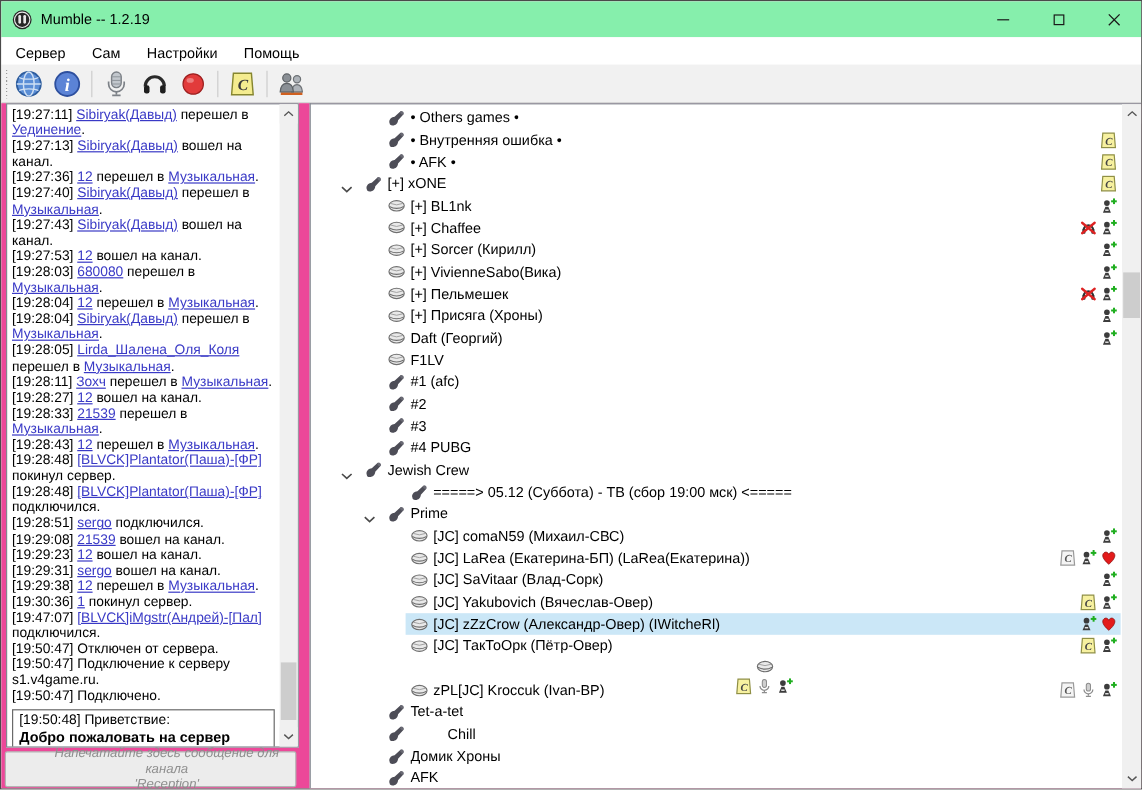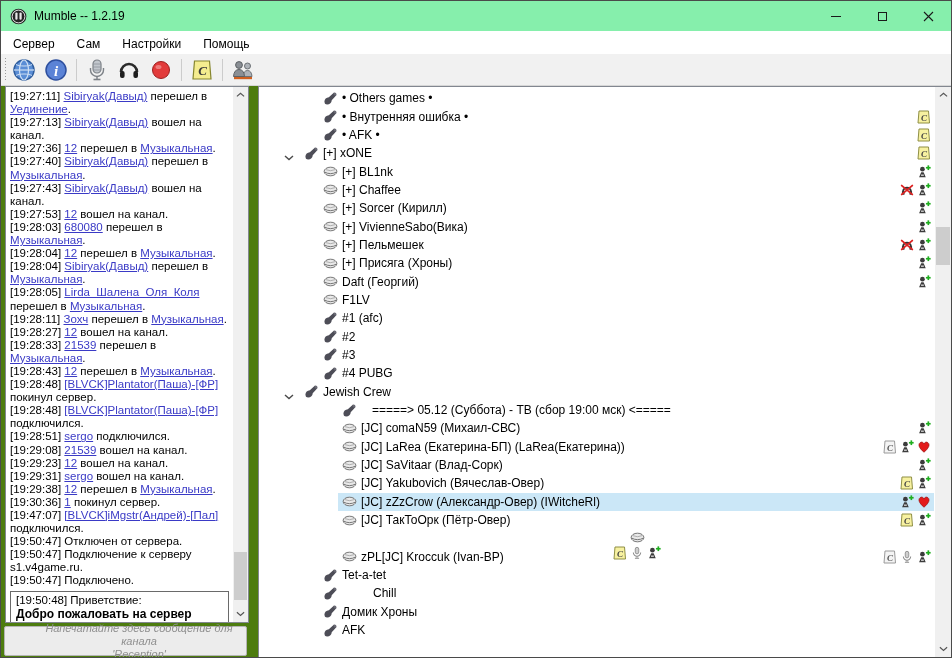--- a/index.html
+++ b/index.html
@@ -27,21 +27,21 @@
   .toolbar { position:absolute; left:0; top:53px; right:0; height:32px; background:#f1f1f1;
              border-bottom:1px solid #d6d6d6; display:flex; align-items:center; }
   .grip { width:5px; height:24px; margin-left:2px;
           background-image:repeating-linear-gradient(#9a9a9a 0 1px, transparent 1px 3px);
           background-size:1px 100%; background-repeat:no-repeat; background-position:2px 0; }
   .tbtn { width:30px; height:28px; display:flex; align-items:center; justify-content:center; margin:0 1px; }
   .tbtn svg { width:24px; height:24px; }
   .tsep { width:1px; height:22px; background:#cccccc; margin:0 4px; }
 
   
-  .main { position:absolute; left:0; top:85px; right:0; bottom:0; background:#4d7c0f; }
+  .main { position:absolute; left:0; top:85px; right:0; bottom:0; background:#ec4899; }
 
   
   .log-frame { position:absolute; left:4px; top:0; width:244px; height:537px;
                background:#ffffff; border:1px solid #828790; }
   .log-content { position:absolute; left:0; top:0; right:15px; bottom:0; overflow:hidden;
                  padding:3px 2px 0 4px; font-size:11.5px; line-height:13.1px; color:#000; }
   .log-line { word-wrap:break-word; }
   .lnk { color:#3a3ac6; text-decoration:underline; }
   .welcome-box { border:1px solid #6a6a6a; margin-top:3px; margin-right:2px; padding:2px 5px 26px 5px; }
   .welcome-bold { font-weight:bold; font-size:12px; line-height:15px; }
@@ -563,28 +563,44 @@
                   <path d="M1.5 11.5 C1.5 8.8 3.6 6.8 6.2 6.7 L11.5 1.8 C12.8 2 14 3.2 14.2 4.5 L9.3 9.8 C9.2 12.4 7.2 14.5 4.5 14.5 C3.6 14.5 2.7 14.2 2.1 13.7 Z" fill="#4d4d57"></path>
                   <ellipse cx="12.8" cy="3.2" rx="1.8" ry="1.4" fill="#6a6a74" transform="rotate(45 12.8 3.2)"></ellipse>
                 </svg>
               </span>
               <span class="tlabel">Jewish Crew</span>
               <span class="rspacer"></span>
               <span class="righticons"></span>
             </div>
           </div>
           <div class="trow">
-            <div class="rc" style="margin-left: 79px; gap: 11px;">
+            <div class="rc" style="margin-left: 79px;">
               <span class="ticon">
                 <svg viewBox="0 0 16 16">
                   <path d="M1.5 11.5 C1.5 8.8 3.6 6.8 6.2 6.7 L11.5 1.8 C12.8 2 14 3.2 14.2 4.5 L9.3 9.8 C9.2 12.4 7.2 14.5 4.5 14.5 C3.6 14.5 2.7 14.2 2.1 13.7 Z" fill="#4d4d57"></path>
                   <ellipse cx="12.8" cy="3.2" rx="1.8" ry="1.4" fill="#6a6a74" transform="rotate(45 12.8 3.2)"></ellipse>
                 </svg>
               </span>
               <span class="tlabel">=====&gt; 05.12 (Суббота) - ТВ (сбор 19:00 мск) &lt;=====</span>
+              <span class="rspacer"></span>
+              <span class="righticons"></span>
+            </div>
+          </div>
+          <div class="trow">
+            <span class="chev" style="left: 44px;"><svg width="10" height="6" viewBox="0 0 10 6">
+                <polyline points="1,1 5,4.6 9,1" fill="none" stroke="#4a4a4a" stroke-width="1.4"></polyline>
+              </svg></span>
+            <div class="rc" style="margin-left: 60px;">
+              <span class="ticon">
+                <svg viewBox="0 0 16 16">
+                  <path d="M1.5 11.5 C1.5 8.8 3.6 6.8 6.2 6.7 L11.5 1.8 C12.8 2 14 3.2 14.2 4.5 L9.3 9.8 C9.2 12.4 7.2 14.5 4.5 14.5 C3.6 14.5 2.7 14.2 2.1 13.7 Z" fill="#4d4d57"></path>
+                  <ellipse cx="12.8" cy="3.2" rx="1.8" ry="1.4" fill="#6a6a74" transform="rotate(45 12.8 3.2)"></ellipse>
+                </svg>
+              </span>
+              <span class="tlabel">Prime</span>
               <span class="rspacer"></span>
               <span class="righticons"></span>
             </div>
           </div>
           <div class="trow">
             <div class="rc" style="margin-left: 79px;">
               <span class="ticon">
                 <svg viewBox="0 0 16 16">
                   <ellipse cx="8" cy="8" rx="6.8" ry="4.6" fill="#e9e9e9" stroke="#6f6f6f" stroke-width="1"></ellipse>
                   <path d="M1.6 8.6 Q8 12 14.4 8.6" fill="none" stroke="#6f6f6f" stroke-width="1"></path>

